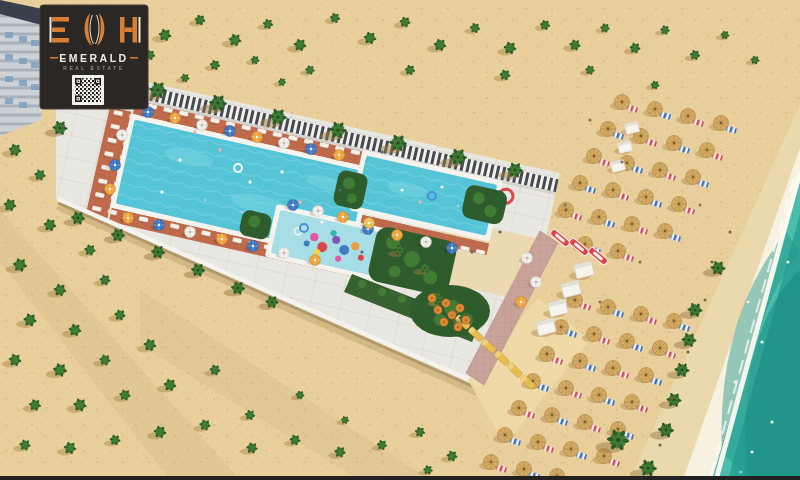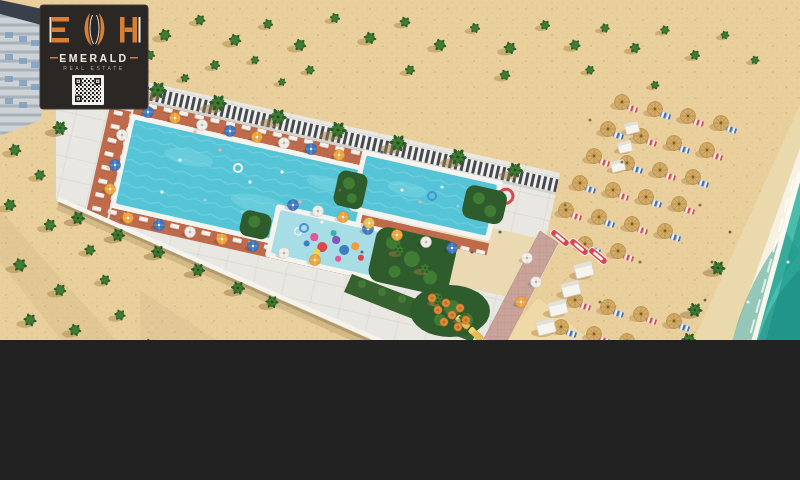--- a/index.html
+++ b/index.html
@@ -1,16 +1,16 @@
 <!DOCTYPE html>
 <html><head>
 <meta charset="utf-8">
 <style>
   html,body{margin:0;padding:0;background:#222;}
-  #stage{position:relative;width:800px;height:340px;overflow:hidden;
+  #stage{position:relative;width:800px;height:476px;overflow:hidden;
          font-family:"Liberation Sans",sans-serif;}
   svg{display:block;}
   text{font-family:"Liberation Sans",sans-serif;}
 </style>
 </head>
 <body>
 
 <div id="stage">
 <svg id="scene" width="800" height="480" viewBox="0 0 800 480" xmlns="http://www.w3.org/2000/svg">
   <defs>

